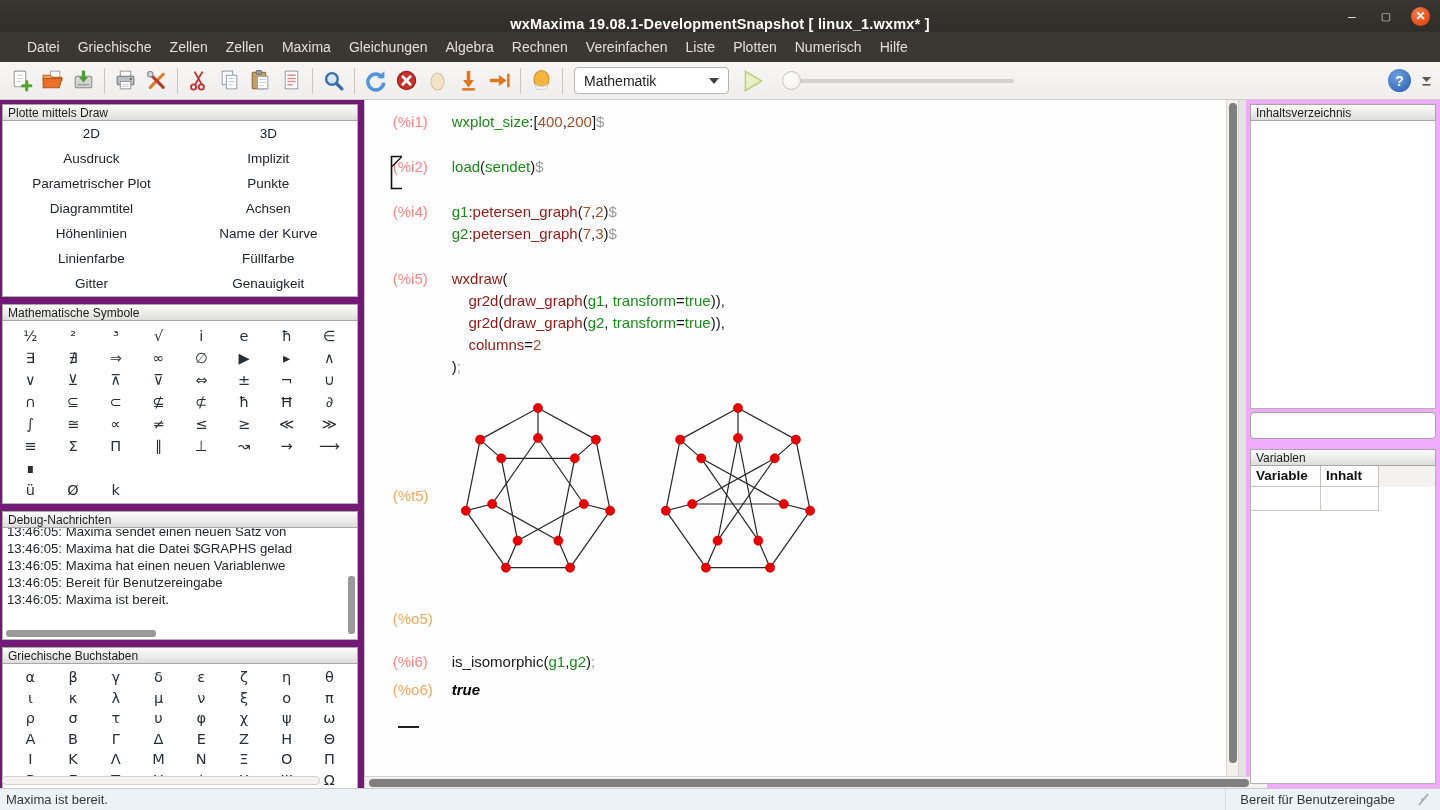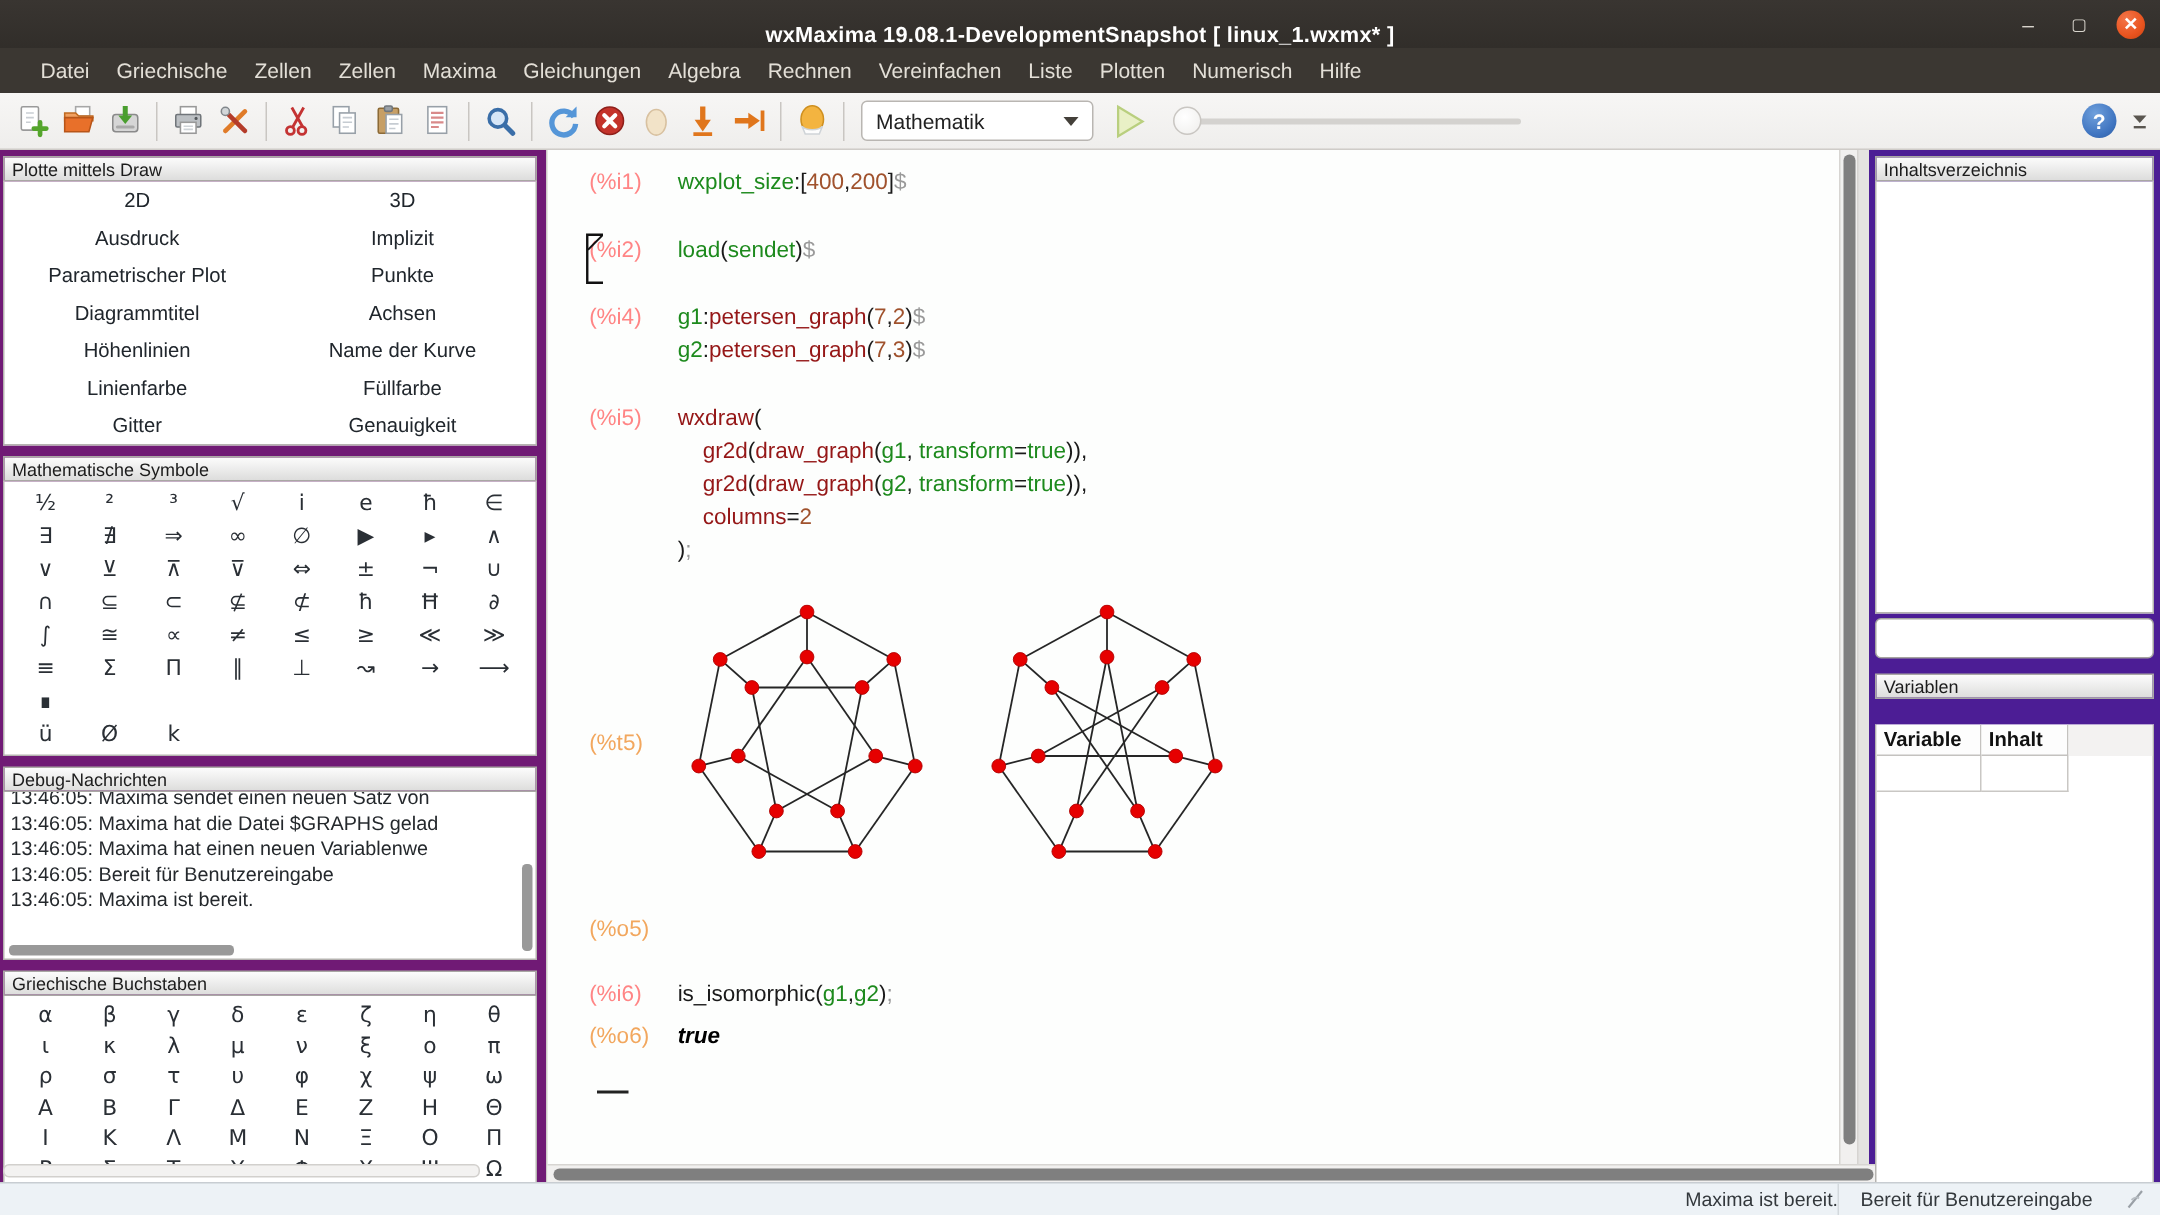--- a/index.html
+++ b/index.html
@@ -35,21 +35,21 @@
     background:radial-gradient(circle at 40% 35%, #ffffff, #efeeec); border:1px solid #c9c6c2; }
   #toolbar-right { margin-left:auto; display:flex; align-items:center; gap:10px; padding-right:8px; }
   #help-btn { width:23px; height:23px; border-radius:50%; background:radial-gradient(circle at 38% 30%, #6fa0dc, #3f74c0 65%, #2e5c9e);
     color:#fff; font-size:14px; font-weight:bold; display:flex; align-items:center; justify-content:center; }
 
   
   #content { position:absolute; left:0; top:100px; width:1440px; height:688px; display:flex; }
   #sidebar-left { width:375px; height:100%; background:#701a75; padding:4px 6px 0 2px; }
   #main-wrap { width:902px; height:100%; position:relative; background:#fdfefd; border-left:1px solid #cfccc8; }
   #sash-right { width:8px; height:100%; background:#e4e3e1; border-left:1px solid #d6d4d1; }
-  #sidebar-right { width:200px; height:100%; background:#4c1d95; padding:4px 4px 0 4px; }
+  #sidebar-right { width:200px; height:100%; background:#f0abfc; padding:4px 4px 0 4px; }
 
   
   .panel { margin-bottom:7px; }
   .panel-caption { height:17px; background:linear-gradient(#fcfcfc,#dddddc); border:1px solid #a9a7a4;
     font-size:12px; color:#1c1c1c; padding:1px 5px; }
   .panel-body { background:#fff; border:1px solid #b5b3b0; border-top:none; position:relative; overflow:hidden; }
 
   
   #draw-grid { display:grid; grid-template-columns:1fr 1fr; height:175px; align-content:space-around; }
   .draw-btn { text-align:center; font-size:13.5px; color:#20262c; padding:3px 0; }
@@ -90,32 +90,32 @@
   #main-vscroll { position:absolute; right:0; top:0; width:12px; height:676px; background:#f1f0ef; border-left:1px solid #d7d5d2; }
   #main-vscroll .thumb { position:absolute; left:2px; top:3px; width:8px; height:660px; background:#7f7f7f; border-radius:4px; }
   #main-hscroll { position:absolute; left:0; bottom:0; width:902px; height:12px; background:#f1f0ef; border-top:1px solid #d7d5d2; }
   #main-hscroll .thumb { position:absolute; top:2px; left:4px; width:880px; height:8px; background:#7f7f7f; border-radius:4px; }
   #left-hscroll { position:absolute; left:2px; bottom:3px; width:318px; height:9px; background:#f3f2f1; border:1px solid #d2d0cd; border-radius:4px; }
 
   
   #toc-body { height:288px; }
   #toc-input { width:100%; height:27px; margin-top:3px; background:#fff; border:1px solid #a5a3a0; border-radius:4px; font-size:13px; padding:0 6px; font-family:"Liberation Sans",sans-serif; }
   #vars-panel { margin-top:10px; }
-  #vars-body { height:318px; background:#fff;margin-top:17px; }
+  #vars-body { height:318px; background:#fff; }
   .vars-header { display:flex; }
   .vars-header .hcell { font-weight:bold; font-size:13.5px; color:#111; padding:2px 4px 3px 5px; border-right:1px solid #c4c2bf; border-bottom:1px solid #c4c2bf; background:#fdfdfd; }
   .vars-row { display:flex; }
   .vars-row .cell0 { height:24px; border-right:1px solid #c9c7c4; border-bottom:1px solid #c9c7c4; }
   .w-var { width:70px; }
   .w-inh { width:58px; }
   .vars-fill { flex:1; background:#f3f2f1; }
 
   
   #statusbar { position:absolute; left:0; top:788px; width:1440px; height:22px; background:#edf2f6;
-    border-top:1px solid #c8cdd2; display:flex; align-items:center; font-size:13px; color:#33383c;text-align:right; }
+    border-top:1px solid #c8cdd2; display:flex; align-items:center; font-size:13px; color:#33383c; }
   #status-left { padding-left:6px; flex:1; }
   #status-right { display:flex; align-items:center; gap:22px; padding-right:10px; border-left:1px solid #d4d9dd; padding-left:14px; height:100%; }
 </style>
 </head>
 <body>
 
 <div id="titlebar">
   <div id="title-text">wxMaxima 19.08.1-DevelopmentSnapshot  [ linux_1.wxmx* ]</div>
   <div class="winbtns">
     <div class="winbtn">–</div>

